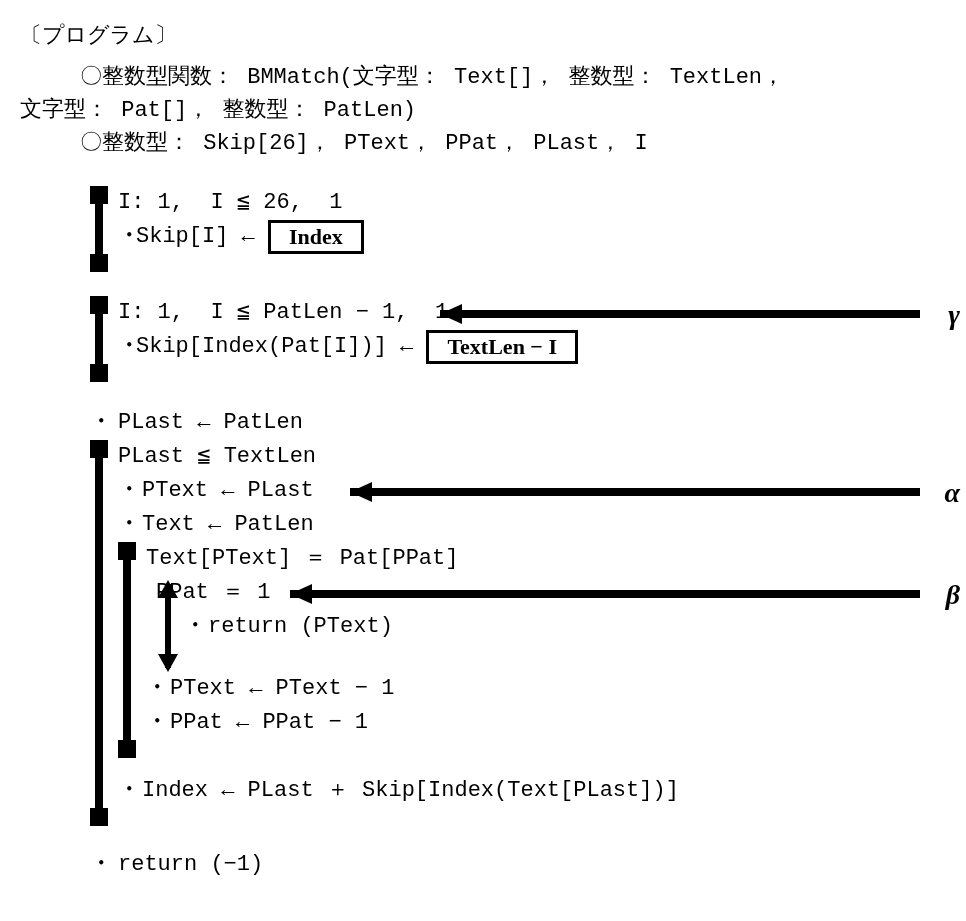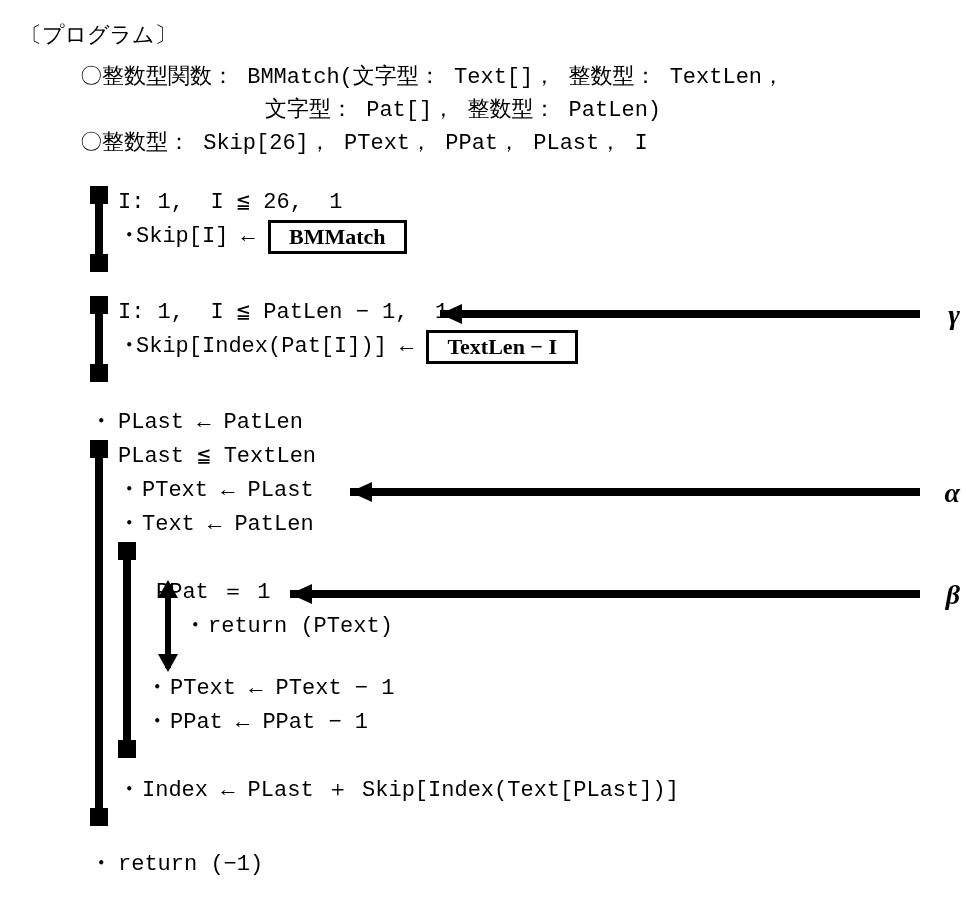--- a/index.html
+++ b/index.html
@@ -18,21 +18,21 @@
   .decl {
     margin-left: 60px;
     display: flex;
     align-items: flex-start;
   }
   .decl .bullet {
     display: inline-block;
     width: 22px;
   }
   .decl .txt { display: inline-block; }
-  .decl-indent { margin-left: 245px; }
+  .decl-indent { }
 
   .code-area {
     position: relative;
     margin-left: 70px;
     margin-top: 26px;
   }
   .line {
     position: relative;
     height: 34px;
     display: flex;
@@ -99,21 +99,21 @@
     <span style="width:10px;"></span>
     <span>I: 1,  I ≦ 26,  1</span>
   </div>
   <div class="line">
     <svg class="abs" style="left:5px; top:-25px;" width="8" height="60">
         <rect x="0" y="0" width="8" height="60" fill="#000"></rect>
       </svg>
     <span style="width:28px;"></span>
     <span class="dot">・</span>
     <span>Skip[I] ← </span>
-    <span class="box">BMMatch</span>
+    <span class="box">Index</span>
   </div>
   <div class="line">
     <span class="sq"></span>
   </div>
 
   <div style="height:8px;"></div>
 
   <div class="line">
     <span class="sq"></span>
     <span style="width:10px;"></span>
@@ -172,20 +172,21 @@
       <span style="width:28px;"></span>
       <span class="dot">・</span>
       <span style="width:6px;"></span>
       <span>Text ← PatLen</span>
     </div>
 
     <div class="line">
       <span style="width:28px;"></span>
       <span class="sq"></span>
       <span style="width:10px;"></span>
+      <span>Text[PText] ＝ Pat[PPat]</span>
     </div>
 
     <div style="position:relative;">
       <svg class="abs" style="left:33px; top:-24px;" width="8" height="200">
           <rect x="0" y="0" width="8" height="200" fill="#000"></rect>
         </svg>
 
       <div class="line">
         <span style="width:66px;"></span>
         <span>PPat ＝ 1</span>

